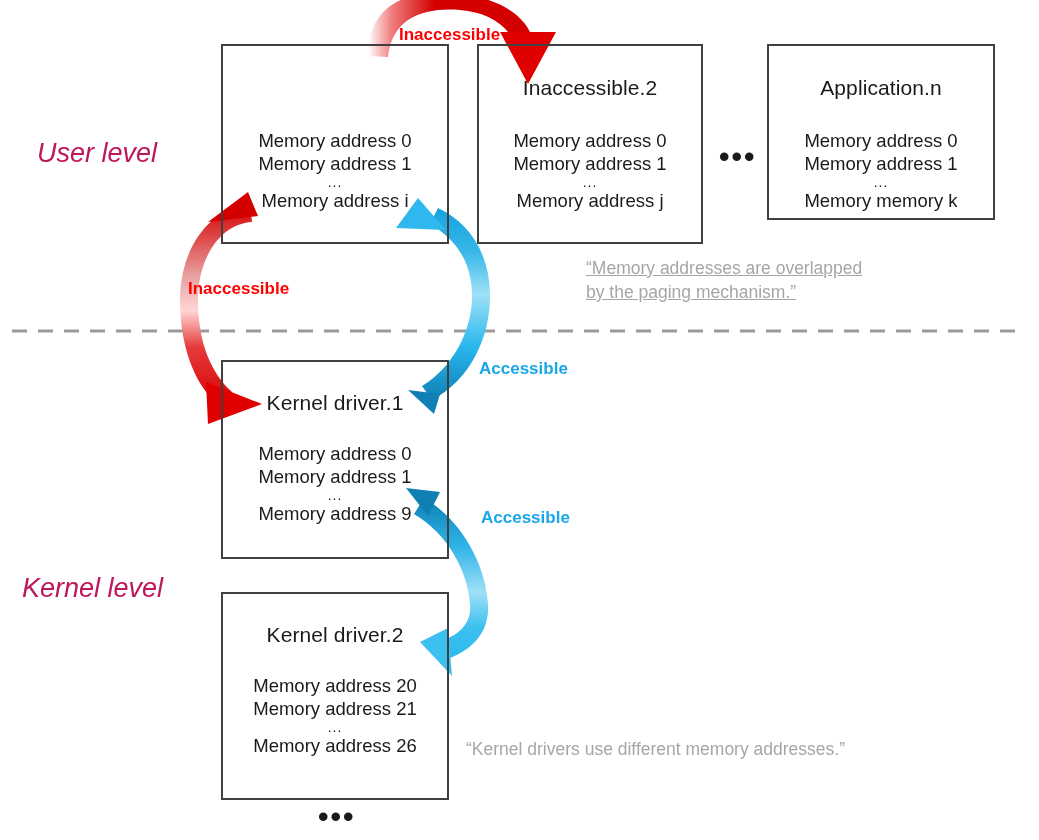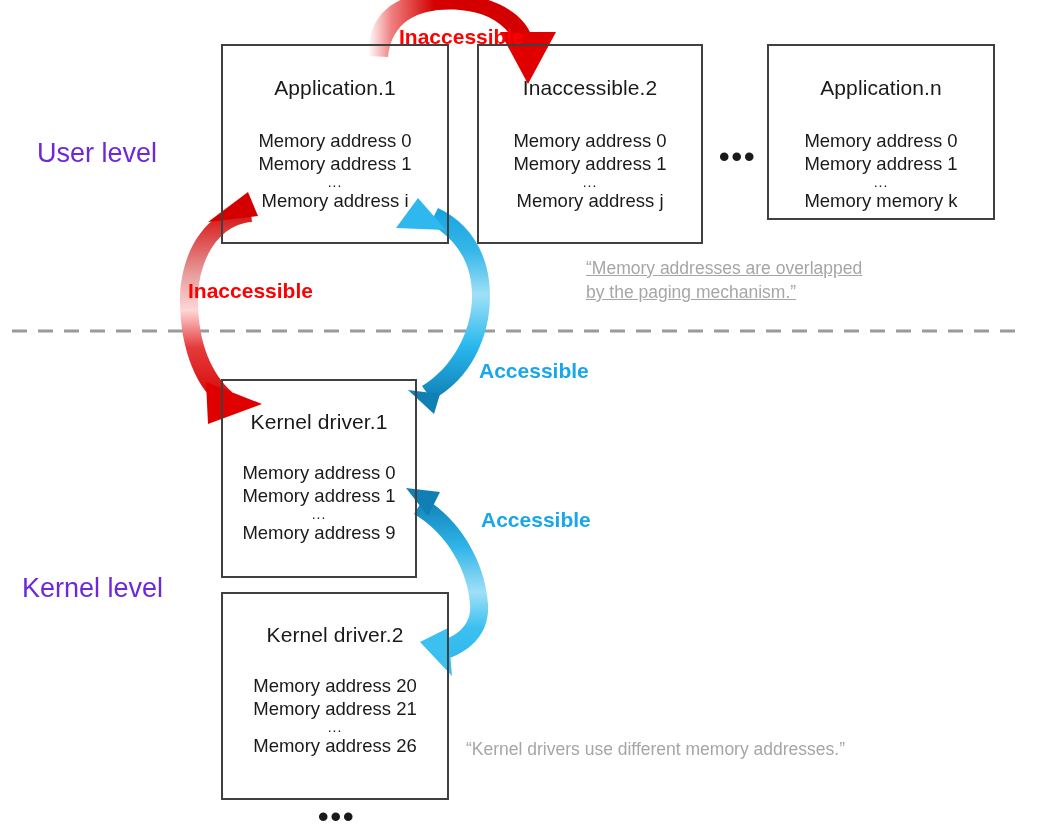--- a/index.html
+++ b/index.html
@@ -52,35 +52,36 @@
     color: #1a1a1a;
   }
   .addr-list .dots {
     font-size: 14px;
     line-height: 14px;
     letter-spacing: 1px;
     color: #1a1a1a;
   }
   .level-label {
     position: absolute;
+    font-style: italic;
     font-size: 27px;
-    color: #6d28d9;
+    color: #be185d;
     white-space: nowrap;
   }
   .note {
     position: absolute;
     font-size: 17.5px;
     line-height: 24px;
     color: #a6a6a6;
     white-space: pre-line;
   }
   .arrow-label {
     position: absolute;
     font-weight: bold;
-    font-size: 21px;
+    font-size: 17px;
     white-space: nowrap;
   }
   .label-red { color: #ff0000; }
   .label-blue { color: #18a7e8; }
   .ellipsis-h {
     position: absolute;
     font-size: 30px;
     font-weight: bold;
     line-height: 1;
     letter-spacing: 2px;
@@ -174,21 +175,20 @@
       <polygon points="406,488 440,492 428,516" fill="#0f7fb4"></polygon>
 
       <polygon points="420,642 452,676 448,628" fill="#3cc0f0"></polygon>
     </g>
   </svg>
 
   <div class="level-label" style="left:37px; top:138px;">User level</div>
   <div class="level-label" style="left:22px; top:573px;">Kernel level</div>
 
   <div class="box" style="left:221px; top:44px; width:228px; height:200px;">
-    <div class="box-title" style="top:30px;">Application.1</div>
     <div class="addr-list" style="top:83px;">
       <div>Memory address 0</div>
       <div>Memory address 1</div>
       <div class="dots">...</div>
       <div>Memory address i</div>
     </div>
   </div>
 
   <div class="box" style="left:477px; top:44px; width:226px; height:200px;">
     <div class="box-title" style="top:30px;">Inaccessible.2</div>
@@ -205,21 +205,21 @@
   <div class="box" style="left:767px; top:44px; width:228px; height:176px;">
     <div class="box-title" style="top:30px;">Application.n</div>
     <div class="addr-list" style="top:83px;">
       <div>Memory address 0</div>
       <div>Memory address 1</div>
       <div class="dots">...</div>
       <div>Memory memory k</div>
     </div>
   </div>
 
-  <div class="box" style="left:221px; top:379px; width:196px; height:199px;padding-left:8px;">
+  <div class="box" style="left:221px; top:360px; width:228px; height:199px;padding-left:8px;">
     <div class="box-title" style="top:29px;">Kernel driver.1</div>
     <div class="addr-list" style="top:80px;">
       <div>Memory address 0</div>
       <div>Memory address 1</div>
       <div class="dots">...</div>
       <div>Memory address 9</div>
     </div>
   </div>
 
   <div class="box" style="left:221px; top:592px; width:228px; height:208px;">

